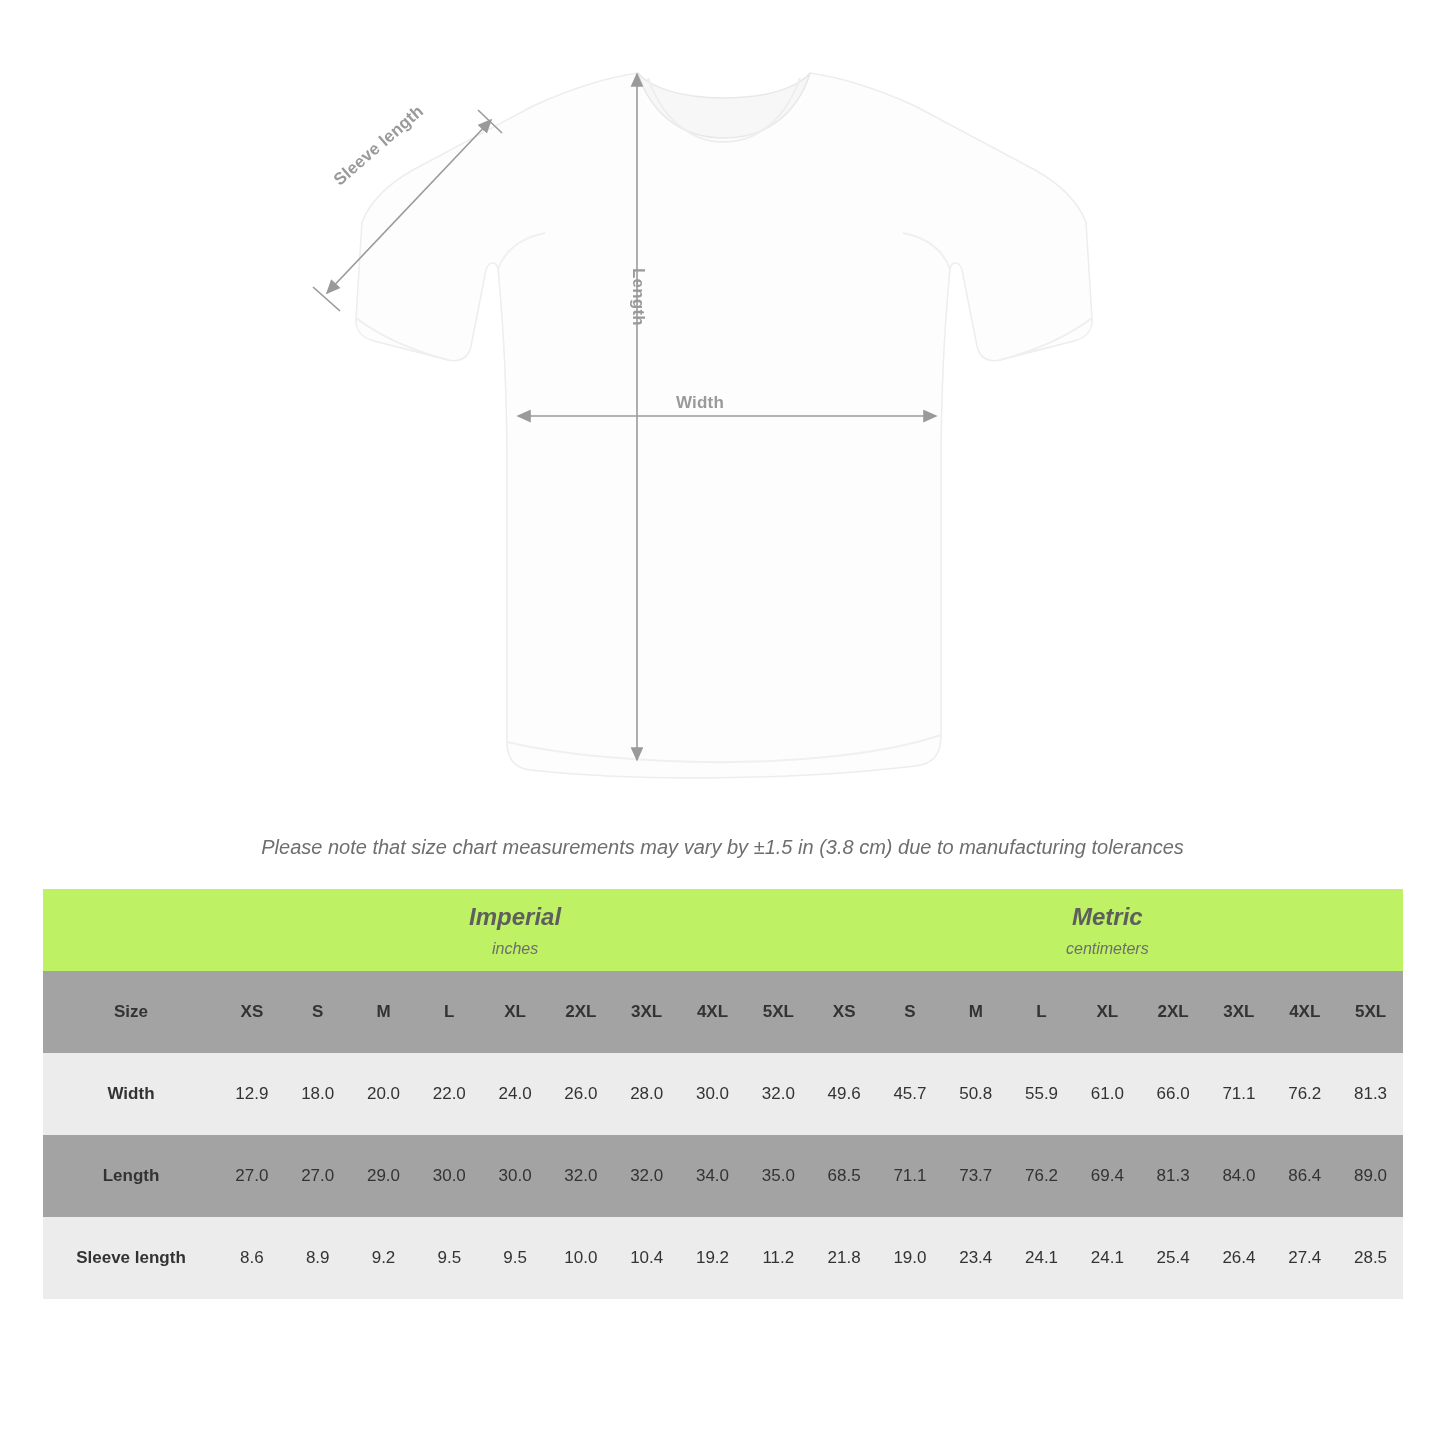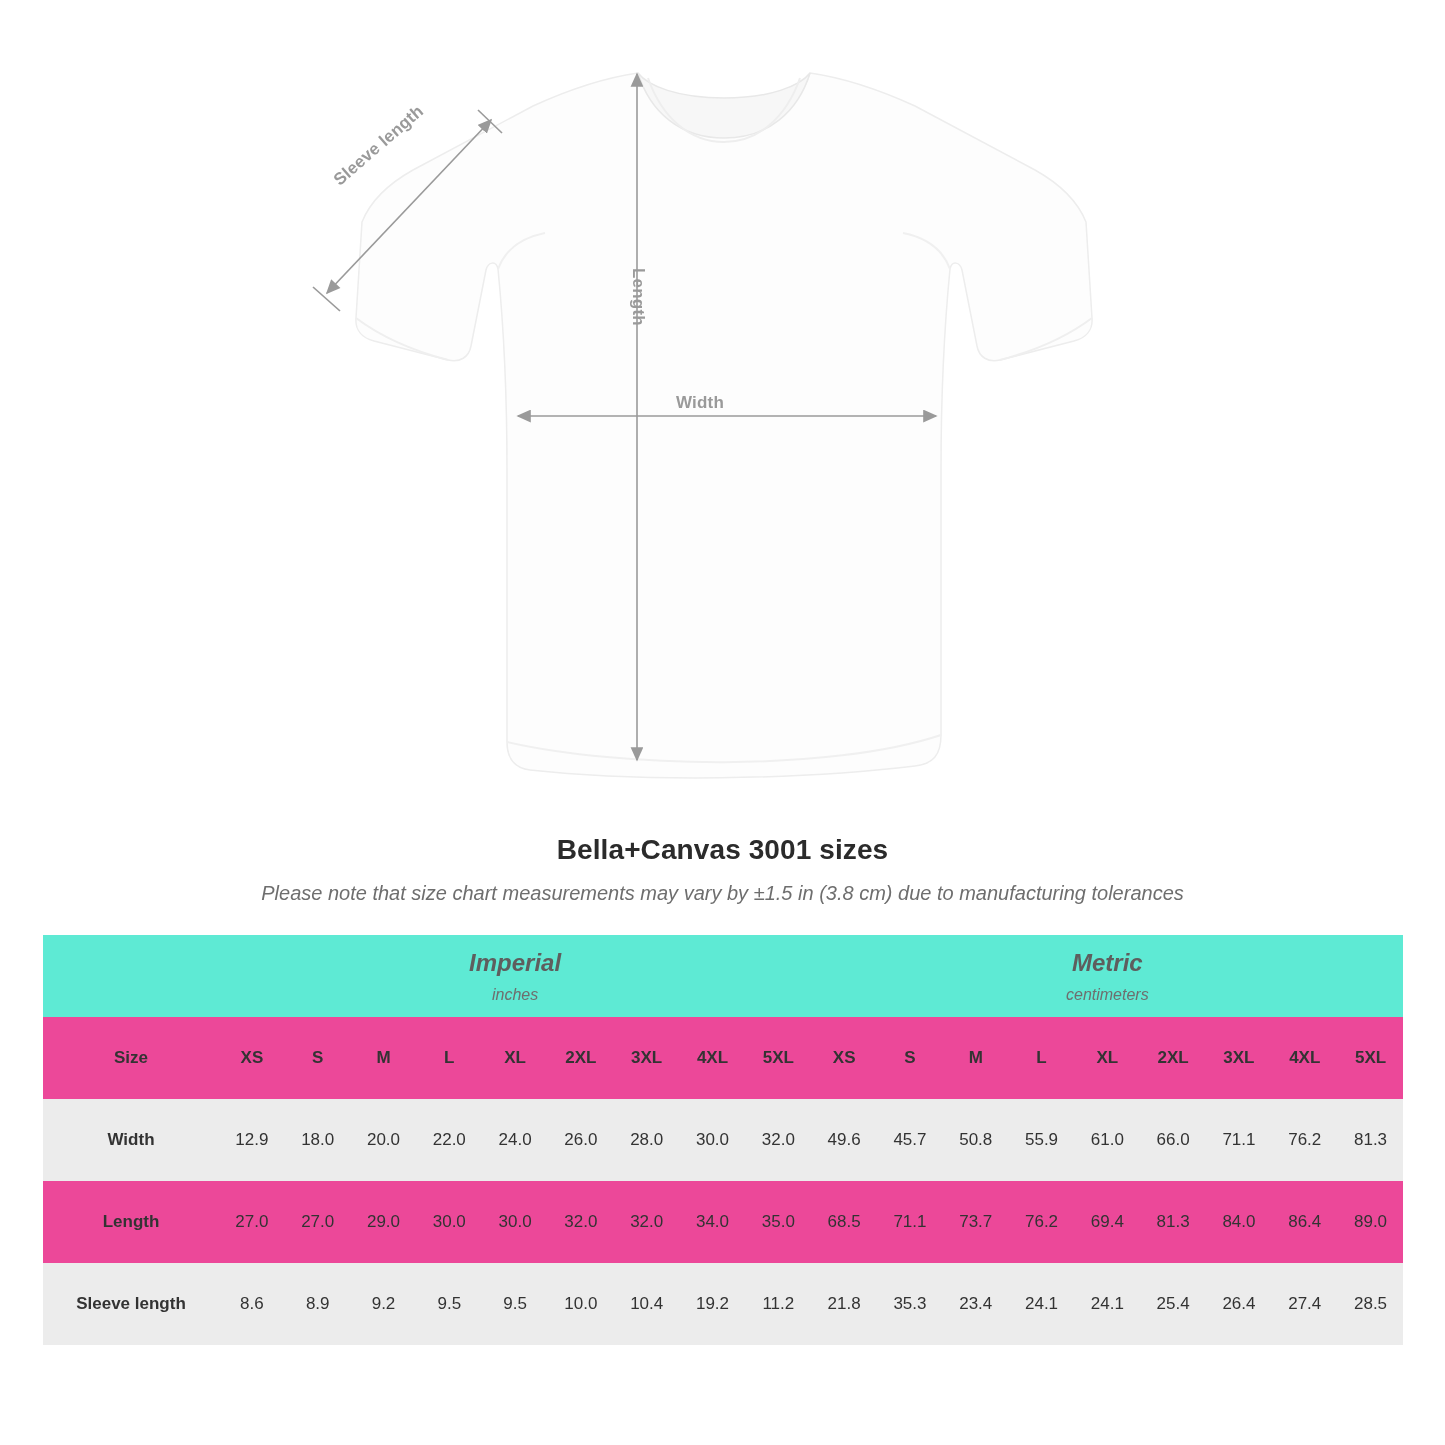--- a/index.html
+++ b/index.html
@@ -90,21 +90,21 @@
   table.size-table th {
     text-align: center;
     vertical-align: middle;
     font-size: 17px;
     color: #333333;
     border: none;
     padding: 0;
     height: 82px;
   }
   .unit-header {
-    background: #5eead4;
+    background: #bef264;
     height: 118px;
   }
   .unit-header .unit-name {
     font-size: 24px;
     font-weight: bold;
     font-style: italic;
     color: #5e5e5e;
   }
   .unit-header .unit-sub {
     font-size: 16px;
@@ -115,21 +115,21 @@
   .row-head {
     font-weight: bold;
     color: #3a3a3a;
     font-size: 18px;
   }
   .col-head {
     font-weight: bold;
     color: #3a3a3a;
     font-size: 18px;
   }
-  .row-white { background: #ec4899; }
+  .row-white { background: #a3a3a3; }
   .row-grey  { background: #ececec; }
   .first-col { width: 176px; }
   .data-col  { width: 65.8px; }
 </style>
 </head>
 <body>
 
 <div class="page">
 
   <div class="shirt-area">
@@ -196,21 +196,20 @@
 
       <line x1="518" y1="416" x2="936" y2="416" stroke="#9a9a9a" stroke-width="1.6" marker-start="url(#arrowStart)" marker-end="url(#arrowEnd)"></line>
     </svg>
 
     <div class="dim-label" id="label-sleeve">Sleeve length</div>
     <div class="dim-label" id="label-length">Length</div>
     <div class="dim-label" id="label-width">Width</div>
   </div>
 
   <div class="title-block">
-    <div class="chart-title">Bella+Canvas 3001 sizes</div>
     <div class="chart-note">Please note that size chart measurements may vary by ±1.5 in (3.8 cm) due to manufacturing tolerances</div>
   </div>
 
   <div class="table-wrap">
     <table class="size-table">
       <colgroup>
         <col class="first-col">
         <col class="data-col">
           <col class="data-col">
           <col class="data-col">
@@ -315,21 +314,21 @@
           <td>8.6</td>
           <td>8.9</td>
           <td>9.2</td>
           <td>9.5</td>
           <td>9.5</td>
           <td>10.0</td>
           <td>10.4</td>
           <td>19.2</td>
           <td>11.2</td>
           <td>21.8</td>
-          <td>35.3</td>
+          <td>19.0</td>
           <td>23.4</td>
           <td>24.1</td>
           <td>24.1</td>
           <td>25.4</td>
           <td>26.4</td>
           <td>27.4</td>
           <td>28.5</td>
         </tr>
       </tbody>
     </table>

